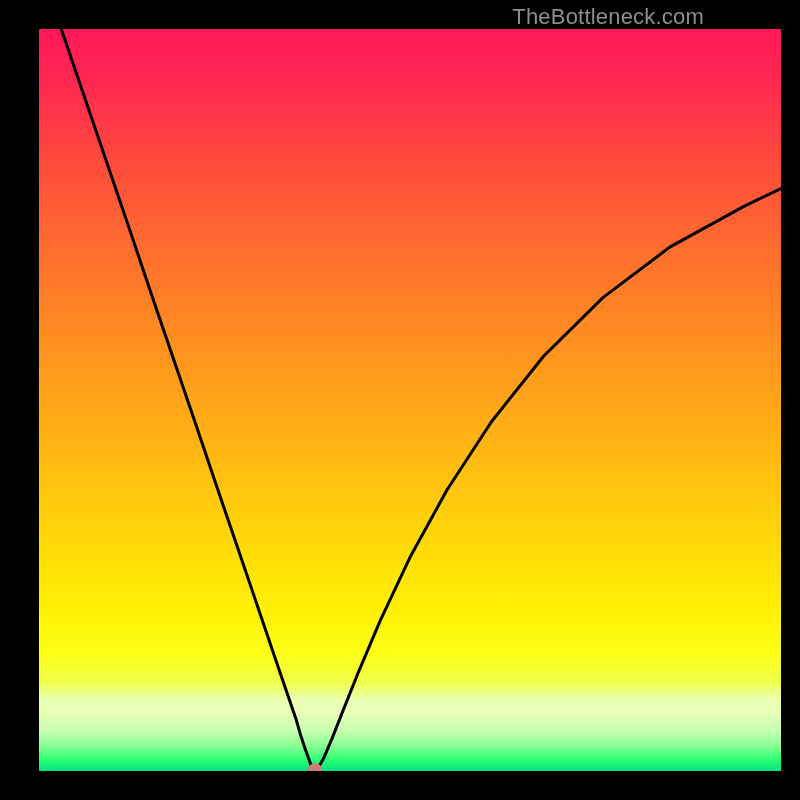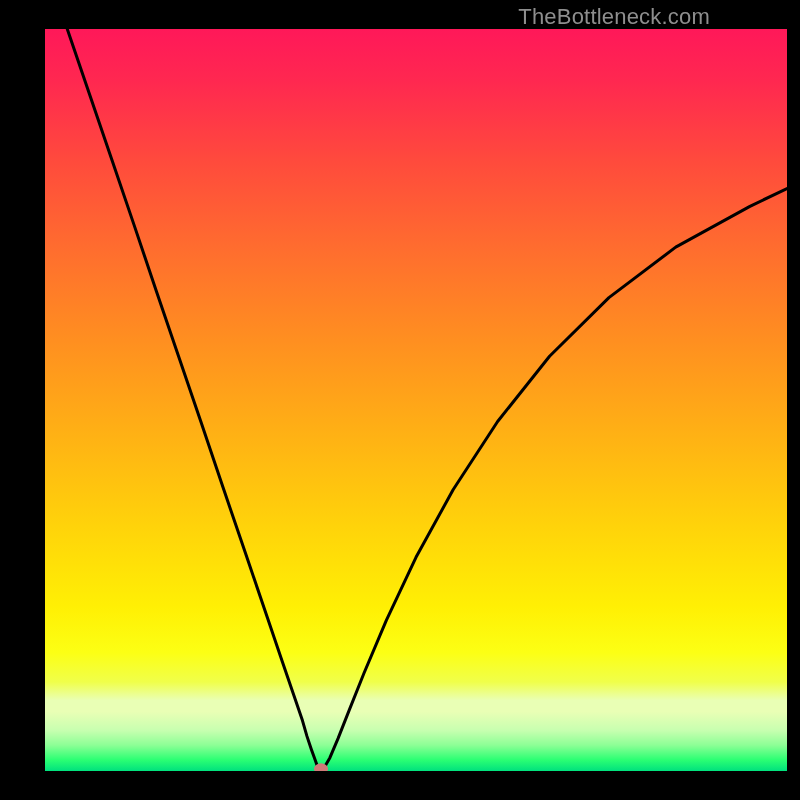--- a/index.html
+++ b/index.html
@@ -5,21 +5,21 @@
   html, body {
     margin: 0;
     padding: 0;
     width: 800px;
     height: 800px;
     background: #000;
     overflow: hidden;
   }
   .frame {
     position: absolute;
-    left: 16px;
+    left: 10px;
     top: 0;
     width: 704px;
     height: 800px;
     background: #000;
   }
   .plot {
     position: absolute;
     left: 29px;
     top: 29px;
     width: 742px;

